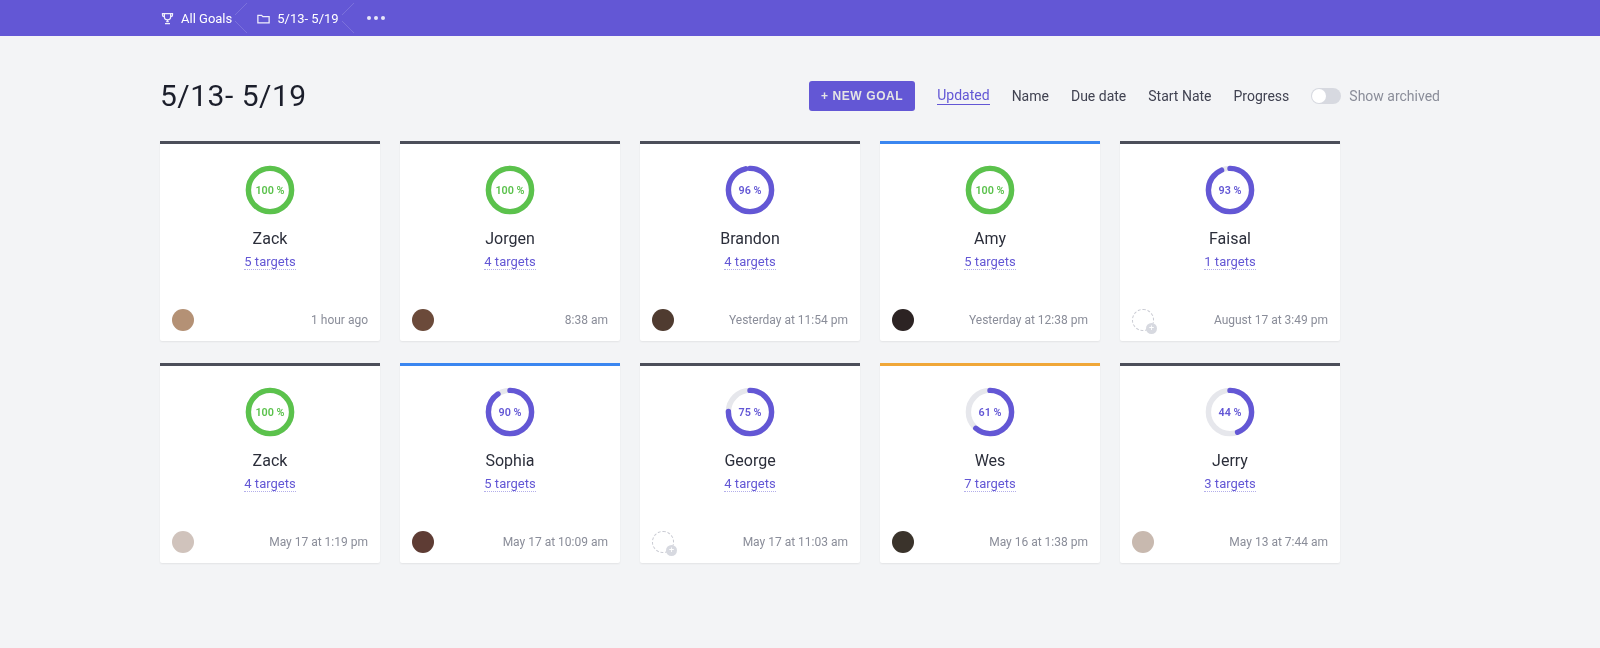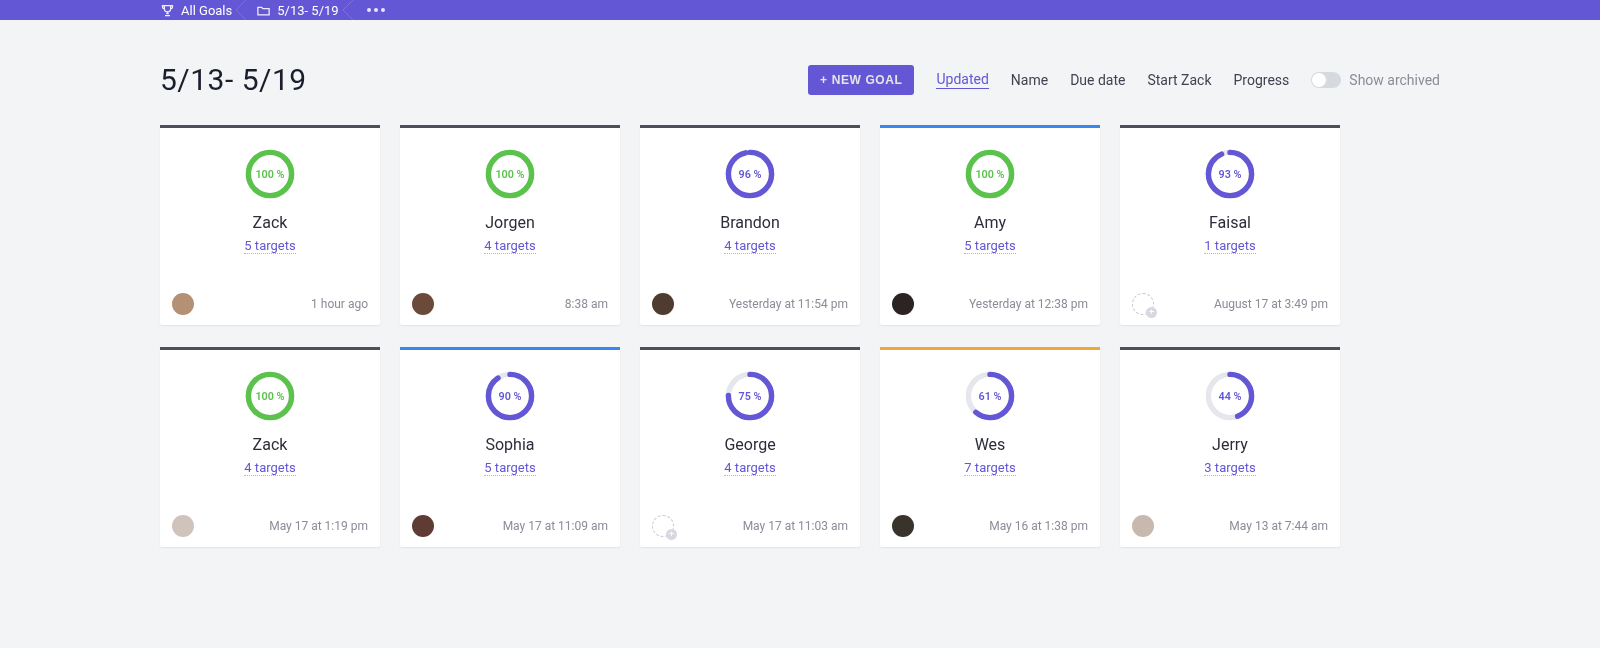--- a/index.html
+++ b/index.html
@@ -6,21 +6,21 @@
   body {
     font-family: -apple-system, BlinkMacSystemFont, "Segoe UI", Roboto, Helvetica, Arial, sans-serif;
     background: #f3f4f6;
     width: 1600px;
     height: 648px;
     overflow: hidden;
     color: #1f2330;
   }
   .topbar {
     background: #6357d5;
-    height: 20px;
+    height: 36px;
     display: flex;
     align-items: center;
     padding-left: 160px;
     gap: 10px;
     color: #fff;
     font-size: 13px;
   }
   .crumb {
     display: flex;
     align-items: center;
@@ -192,21 +192,21 @@
 </div>
 
 <div class="page">
   <div class="page-header">
     <h1 class="page-title">5/13- 5/19</h1>
     <div class="header-right">
       <button class="new-goal-btn">+ NEW GOAL</button>
       <span class="sort-item active">Updated</span>
       <span class="sort-item">Name</span>
       <span class="sort-item">Due date</span>
-      <span class="sort-item">Start Zack</span>
+      <span class="sort-item">Start Nate</span>
       <span class="sort-item">Progress</span>
       <div class="toggle-wrap">
         <div class="toggle"></div>
         <span>Show archived</span>
       </div>
     </div>
   </div>
 
   <div class="grid" id="grid">
       <div class="card">
@@ -297,21 +297,21 @@
         <div class="topstrip" style="background: rgb(58, 134, 240);"></div>
         <svg class="progress-ring" viewBox="0 0 60 60">
           <circle cx="30" cy="30" r="24" fill="none" stroke="#e6e7ec" stroke-width="6"></circle>
           <circle cx="30" cy="30" r="24" fill="none" stroke="#6357d5" stroke-width="6" stroke-dasharray="150.79644737231007" stroke-dashoffset="15.079644737231003" stroke-linecap="round" transform="rotate(-90 30 30)"></circle>
           <text x="30" y="34" text-anchor="middle" class="ring-text" style="fill:#6357d5">90 %</text>
         </svg>
         <div class="card-name">Sophia</div>
         <div class="card-targets">5 targets</div>
         <div class="card-footer">
           <div class="avatar" style="background: rgb(94, 60, 52);"></div>
-          <div>May 17 at 11:09 am</div>
+          <div>May 17 at 10:09 am</div>
         </div>
       </div>
       <div class="card">
         <div class="topstrip" style="background: rgb(76, 79, 90);"></div>
         <svg class="progress-ring" viewBox="0 0 60 60">
           <circle cx="30" cy="30" r="24" fill="none" stroke="#e6e7ec" stroke-width="6"></circle>
           <circle cx="30" cy="30" r="24" fill="none" stroke="#6357d5" stroke-width="6" stroke-dasharray="150.79644737231007" stroke-dashoffset="37.69911184307752" stroke-linecap="round" transform="rotate(-90 30 30)"></circle>
           <text x="30" y="34" text-anchor="middle" class="ring-text" style="fill:#6357d5">75 %</text>
         </svg>
         <div class="card-name">George</div>

